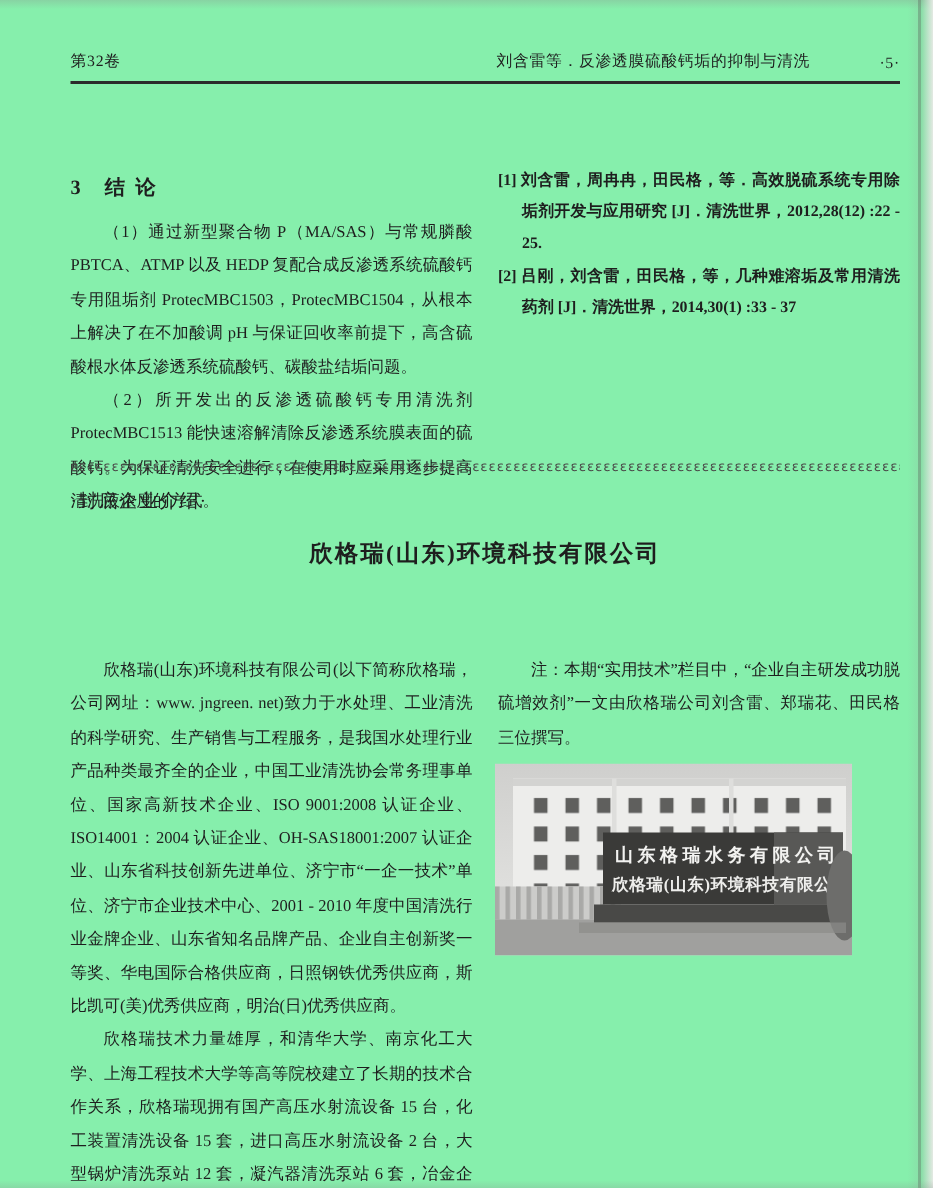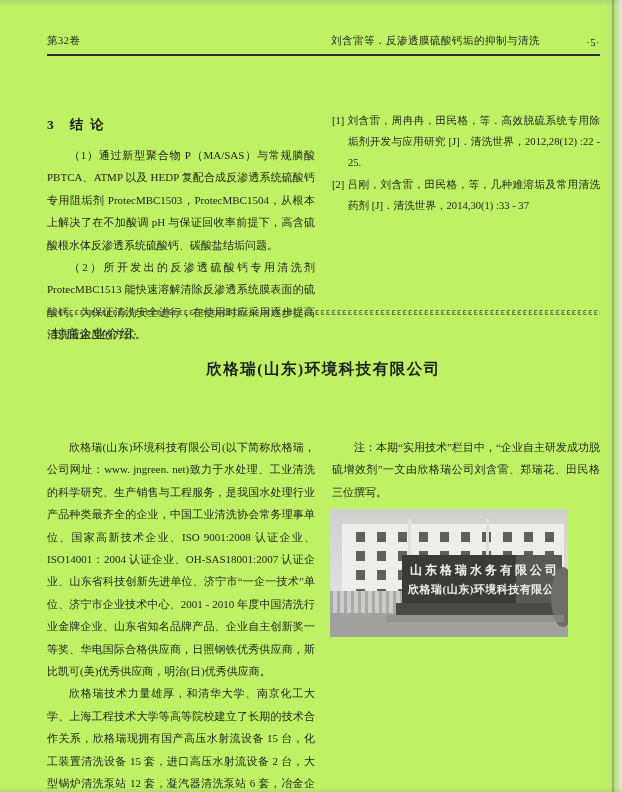--- a/index.html
+++ b/index.html
@@ -1,18 +1,18 @@
 <!DOCTYPE html>
 <html><head>
 <meta charset="utf-8">
 <style>
   html,body { margin:0; padding:0; background:#e9e9e7; }
   .sheet {
     position:relative; width:622px; height:792px; margin:0 auto;
-    background:#bef264; overflow:hidden;
+    background:#86efac; overflow:hidden;
     font-family:"Liberation Serif","DejaVu Serif",serif;
     color:#1e1e1e;
   }
   
   .edge-top { position:absolute; top:0; left:0; right:0; height:6px;
     background:linear-gradient(180deg, rgba(140,140,140,.28), rgba(140,140,140,0)); }
   .edge-right { position:absolute; top:0; right:0; width:17px; height:100%;
     background:linear-gradient(90deg, rgba(130,140,130,0), rgba(150,160,150,.22) 55%, #e4e9e3 100%); }
   .edge-right-line { position:absolute; top:0; right:8px; width:2px; height:100%;
     background:rgba(90,95,90,.35); }
@@ -36,21 +36,21 @@
   .sec-heading .num { margin-right:16px; }
   .sec-heading .txt { letter-spacing:7px; }
 
   p.body { font-size:11px; line-height:22.4px; text-align:justify;
     text-indent:2em; margin:0; }
   p.body.no-indent { text-indent:0; }
 
   .refs-heading { font-size:12px; font-weight:bold; text-align:center;
     letter-spacing:9px; padding-left:9px; margin:8px 0 10px 0; }
   .ref { font-size:10.6px; line-height:21.2px; text-align:justify;
-    padding-left:16px; text-indent:-16px; margin:0; }
+    padding-left:16px; text-indent:-16px; margin:0;font-weight:bold; }
 
   .divider { margin-top:5px; height:11px; line-height:11px; font-size:9px;
     letter-spacing:.6px; color:#4a4a48; white-space:nowrap; overflow:hidden;
     font-family:"DejaVu Sans","Liberation Sans",sans-serif; }
 
   .backcover-label { margin-top:8px; font-size:12.5px; letter-spacing:1px; }
   .company-title { margin-top:16px; text-align:center; font-size:15.5px;
     font-weight:bold; letter-spacing:1.5px; }
   .cols-bottom { margin-top:17px; }
   .para-gap { margin-top:0; }

